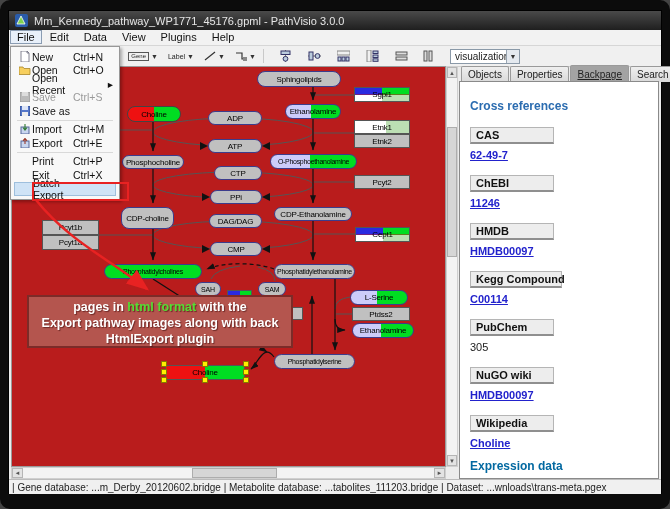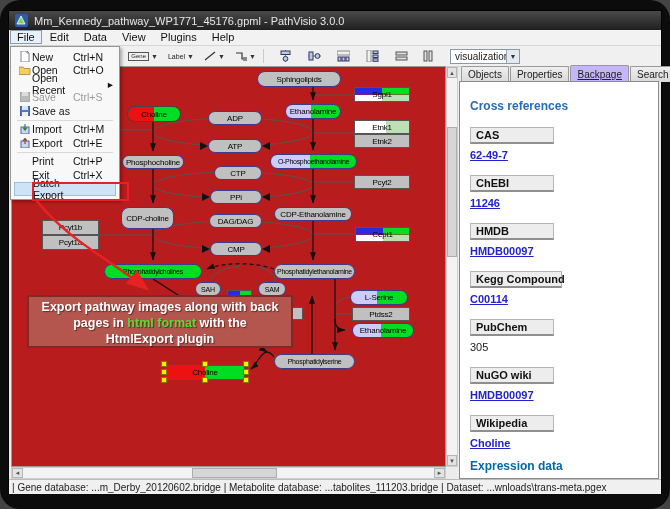--- a/index.html
+++ b/index.html
@@ -1,17 +1,17 @@
 <!DOCTYPE html>
 <html style="--node_gray: #c0c0c0; --node_green: #00dd22; --node_red: #ee1111; --node_lavender: #ccccfa; --gene_blue: #2a2ae0; --light_green: #bcdfb4; --selection_yellow: #ffee00; --callout_bg: #b4554e; --callout_border: #7c2b28; --callout_highlight: #55dd33; --annotation_red: #e82222; --link_blue: #2222cc; --heading_blue: #2b6cb0;"><head>
 <meta charset="utf-8">
 <style>
   html,body{margin:0;padding:0;background:#444;}
   *{box-sizing:border-box;}
-  .screen{position:relative;width:670px;height:509px;background:#0c0c0c;border-radius:20px;overflow:hidden;
+  .screen{position:relative;width:670px;height:509px;background:#0c0c0c;border-radius:10px;overflow:hidden;
           font-family:"Liberation Sans",sans-serif;}
   .window{position:absolute;left:8px;top:10px;width:654px;height:484px;background:#ececec;border:1px solid #000;}
   
   .titlebar{position:absolute;left:0;top:0;width:100%;height:19px;
             background:linear-gradient(#4a4a4a,#1f1f1f);display:flex;align-items:center;padding-left:6px;}
   .titlebar .ticon{width:13px;height:13px;margin-right:6px;}
   .titlebar .ttext{color:#e6e6e6;font-size:11px;white-space:nowrap;}
   
   .menubar{position:absolute;left:0;top:19px;width:100%;height:16px;background:#f2f2f2;border-bottom:1px solid #d6d6d6;
            display:flex;align-items:flex-start;font-size:11px;color:#111;}
@@ -55,21 +55,21 @@
   .hscroll{position:absolute;left:2px;top:456px;width:435px;height:12px;background:#f3f3f3;border:1px solid #cfcfcf;}
   .vscroll{position:absolute;left:437px;top:55px;width:12px;height:401px;background:#f3f3f3;border:1px solid #cfcfcf;}
   .sbtn{position:absolute;background:#e3e3e3;border:1px solid #b5b5b5;display:flex;align-items:center;justify-content:center;
         font-size:6px;color:#555;}
   .sthumb{position:absolute;background:#d6d6d6;border:1px solid #adadad;}
   
   .panel{position:absolute;left:450px;top:55px;width:232px;height:413px;}
   .tabs{position:absolute;left:2px;top:0;display:flex;font-size:10px;color:#222;}
   .tab{padding:2px 6px 1px 6px;background:linear-gradient(#efefef,#d9d9d9);border:1px solid #9a9a9a;border-bottom:none;
        margin-right:1px;border-radius:2px 2px 0 0;white-space:nowrap;}
-  .tab.active{background:#c4b5fd;position:relative;top:-1px;padding-top:3px;text-decoration:underline;}
+  .tab.active{background:#a3a3a3;position:relative;top:-1px;padding-top:3px;text-decoration:underline;}
   .pbody{position:absolute;left:0;top:15px;width:200px;height:398px;background:#fff;border:1px solid #8a8a8a;
          overflow:hidden;padding:0 0 0 10px;}
   .ph{color:var(--heading_blue,#2b6cb0);font-weight:bold;font-size:12px;margin-top:17px;}
   .sec .shead{margin-top:14px;width:84px;background:#ededed;border:1px solid #b5b5b5;border-bottom:2px solid #8f8f8f;
               font-weight:bold;font-size:11px;color:#111;padding:1px 5px;white-space:nowrap;}
   .sec .sval{margin-top:5px;font-size:11px;font-weight:bold;}
   .sec .sval a{color:var(--link_blue,#2222cc);text-decoration:underline;}
   .sec .sval.plain{font-weight:normal;color:#222;}
   .pfoot{font-weight:bold;font-size:12px;color:#0369a1;margin-top:10px;}
   
@@ -278,22 +278,22 @@
         <div class="handle" style="left:37px;top:-4px"></div>
         <div class="handle" style="left:78px;top:-4px"></div>
         <div class="handle" style="left:-4px;top:4px"></div>
         <div class="handle" style="left:78px;top:4px"></div>
         <div class="handle" style="left:-4px;top:12px"></div>
         <div class="handle" style="left:37px;top:12px"></div>
         <div class="handle" style="left:78px;top:12px"></div>
       </div>
 
       <div class="callout">
+        <div><span>pages in </span><span class="hl">html format</span><span> with the</span></div>
         <div>Export pathway images along with back</div>
-        <div><span>pages in </span><span class="hl">html format</span><span> with the</span></div>
         <div>HtmlExport plugin</div>
       </div>
     </div>
 
     <div class="hscroll">
       <div class="sbtn" style="left:0;top:0;width:11px;height:10px">◄</div>
       <div class="sbtn" style="right:0;top:0;width:11px;height:10px">►</div>
       <div class="sthumb" style="left:180px;top:0;width:85px;height:10px"></div>
     </div>
     <div class="vscroll">

